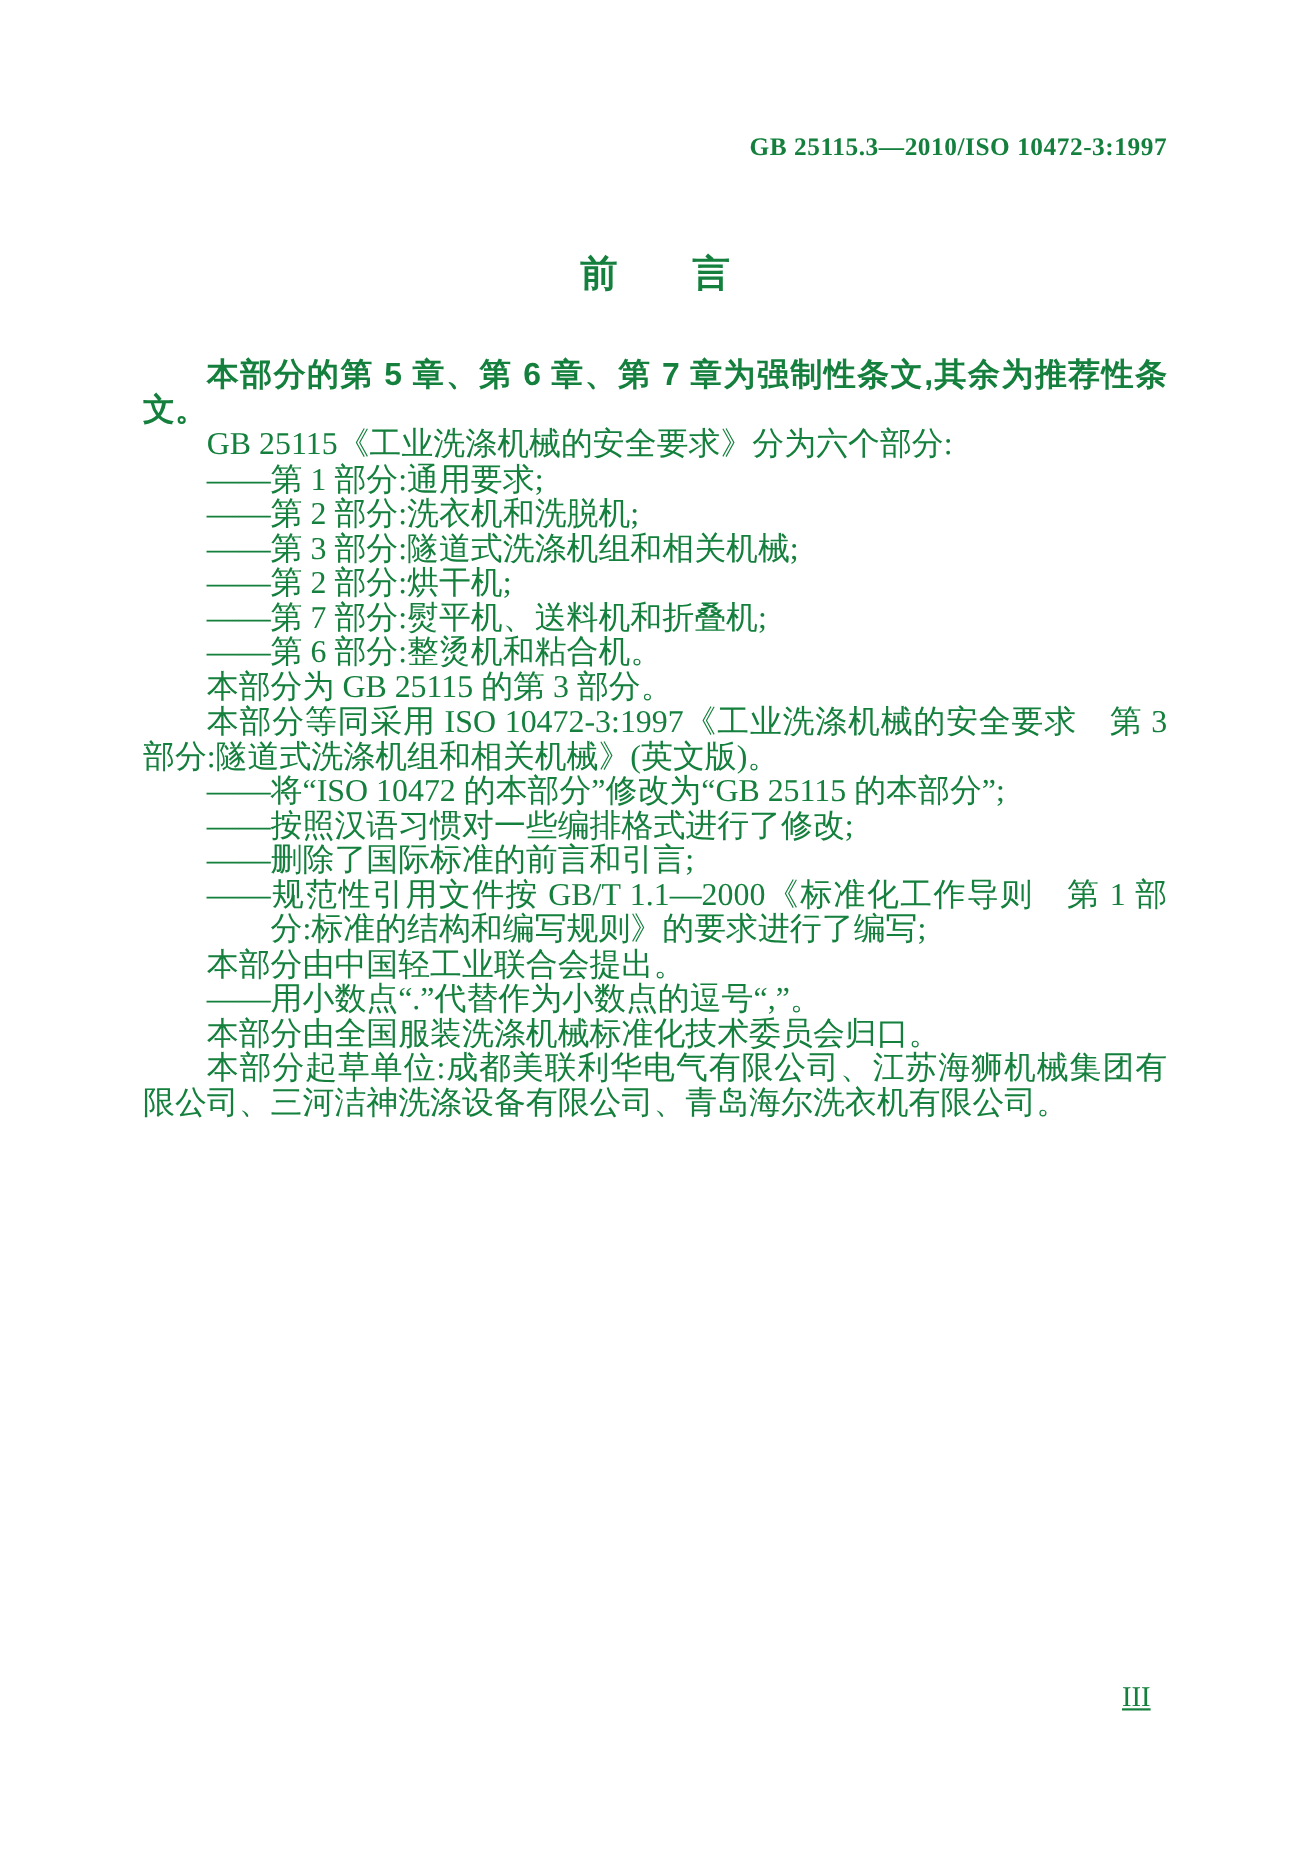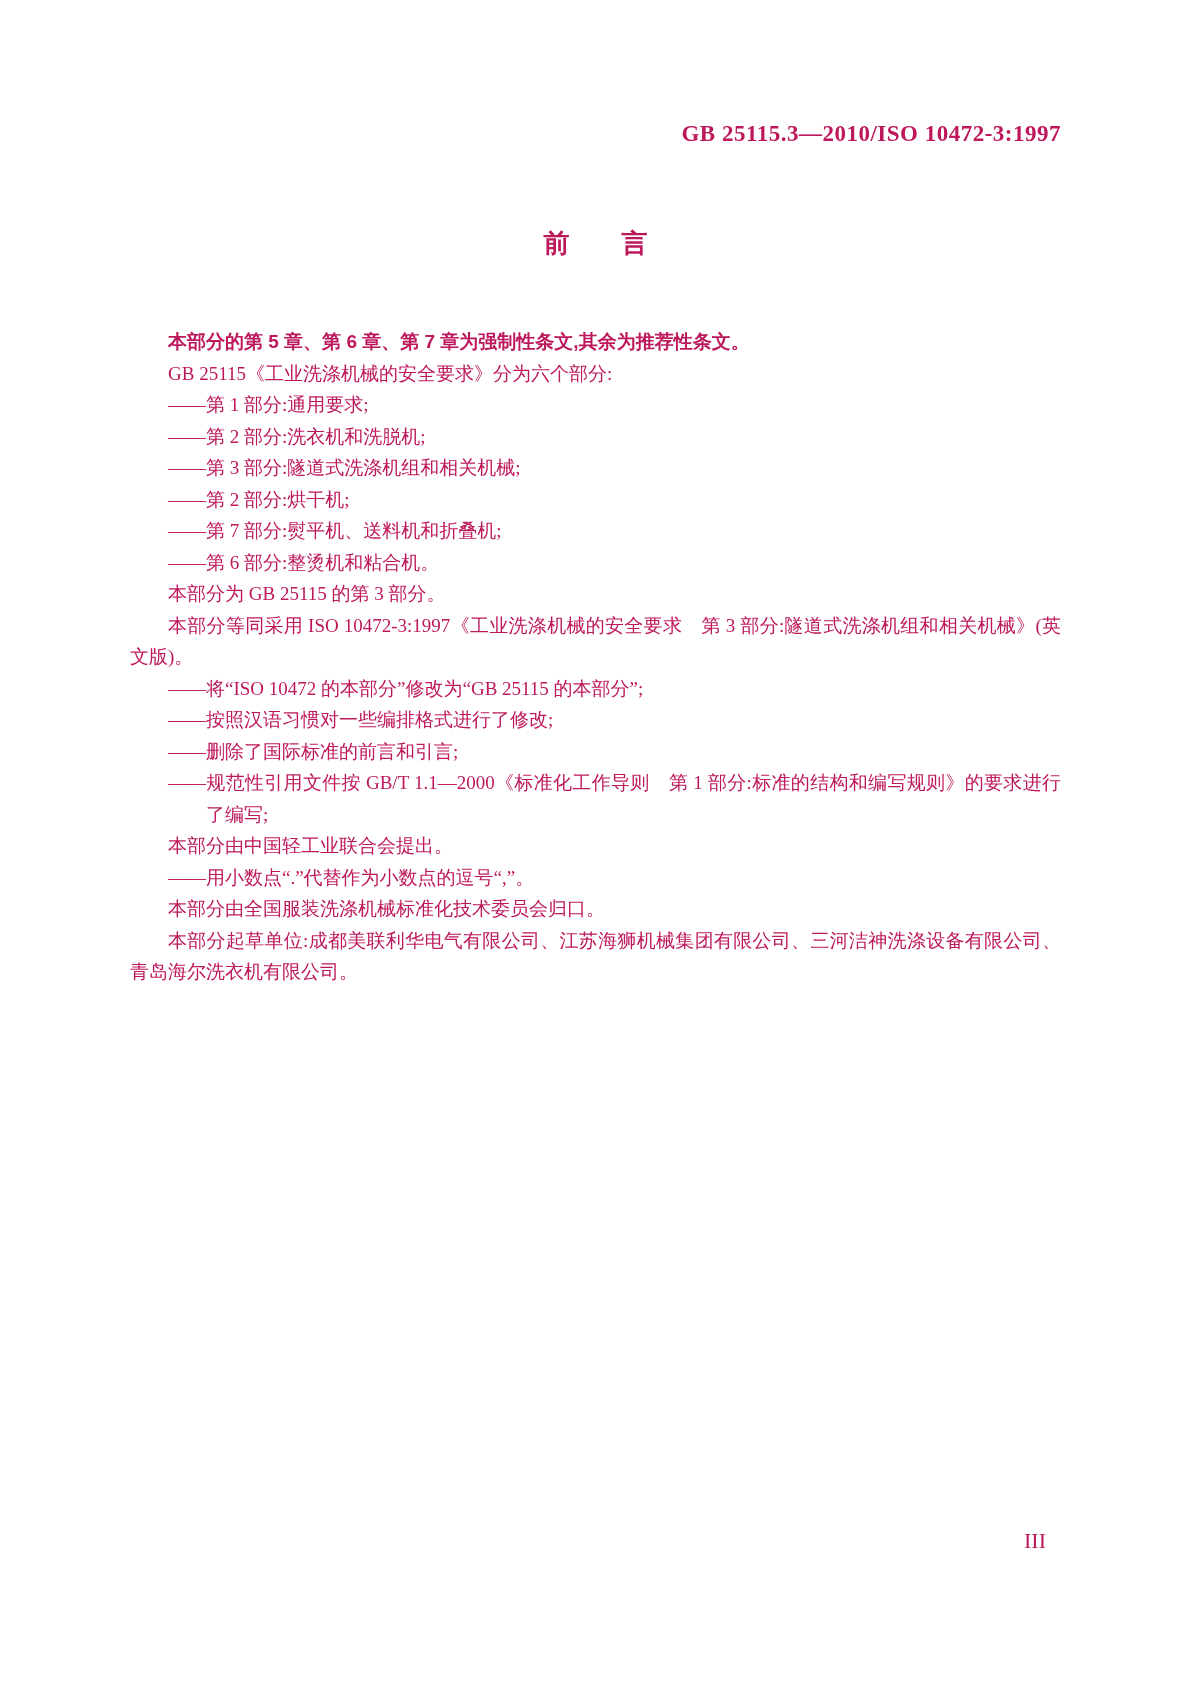--- a/index.html
+++ b/index.html
@@ -5,51 +5,51 @@
   html, body {
     margin: 0;
     padding: 0;
     background: #ffffff;
   }
   .sheet {
     position: relative;
     width: 1191px;
     height: 1684px;
     background: #ffffff;
-    color: #be185d;
+    color: #15803d;
     overflow: hidden;
     font-family: "Liberation Serif", "DejaVu Serif", serif;
   }
   .std-header {
     position: absolute;
     top: 121px;
     left: 130px;
     width: 931px;
     text-align: right;
     font-size: 23px;
     font-weight: bold;
     letter-spacing: 0.5px;
     font-family: "Liberation Serif", "DejaVu Serif", serif;
   }
   .doc-title {
     position: absolute;
     top: 226px;
     left: 0;
     width: 100%;
     text-align: center;
-    font-size: 26px;
+    font-size: 34px;
     font-weight: bold;
     font-family: "Liberation Sans", "DejaVu Sans", sans-serif;
   }
   .foreword-body {
     position: absolute;
     top: 326px;
     left: 130px;
     width: 931px;
-    font-size: 19px;
+    font-size: 29px;
     line-height: 31.5px;
     text-align: justify;
     font-family: "Liberation Serif", "DejaVu Serif", serif;
   }
   .para { margin: 0; }
   .para.indent { text-indent: 2em; }
   .para.bold {
     text-indent: 2em;
     font-weight: bold;
     font-family: "Liberation Sans", "DejaVu Sans", sans-serif;
@@ -57,22 +57,23 @@
   .para.dash-hang {
     padding-left: 4em;
     text-indent: -2em; 
   }
   .page-number {
     position: absolute;
     top: 1528px;
     left: 130px;
     width: 916px;
     text-align: right;
-    font-size: 22px;
+    font-size: 26px;
     font-family: "Liberation Serif", "DejaVu Serif", serif;
+    text-decoration: underline;
   }
 </style>
 </head>
 <body>
 
 <div class="sheet">
 
   <div class="std-header">GB 25115.3—2010/ISO 10472-3:1997</div>
 
   <div class="doc-title">前　　言</div>

